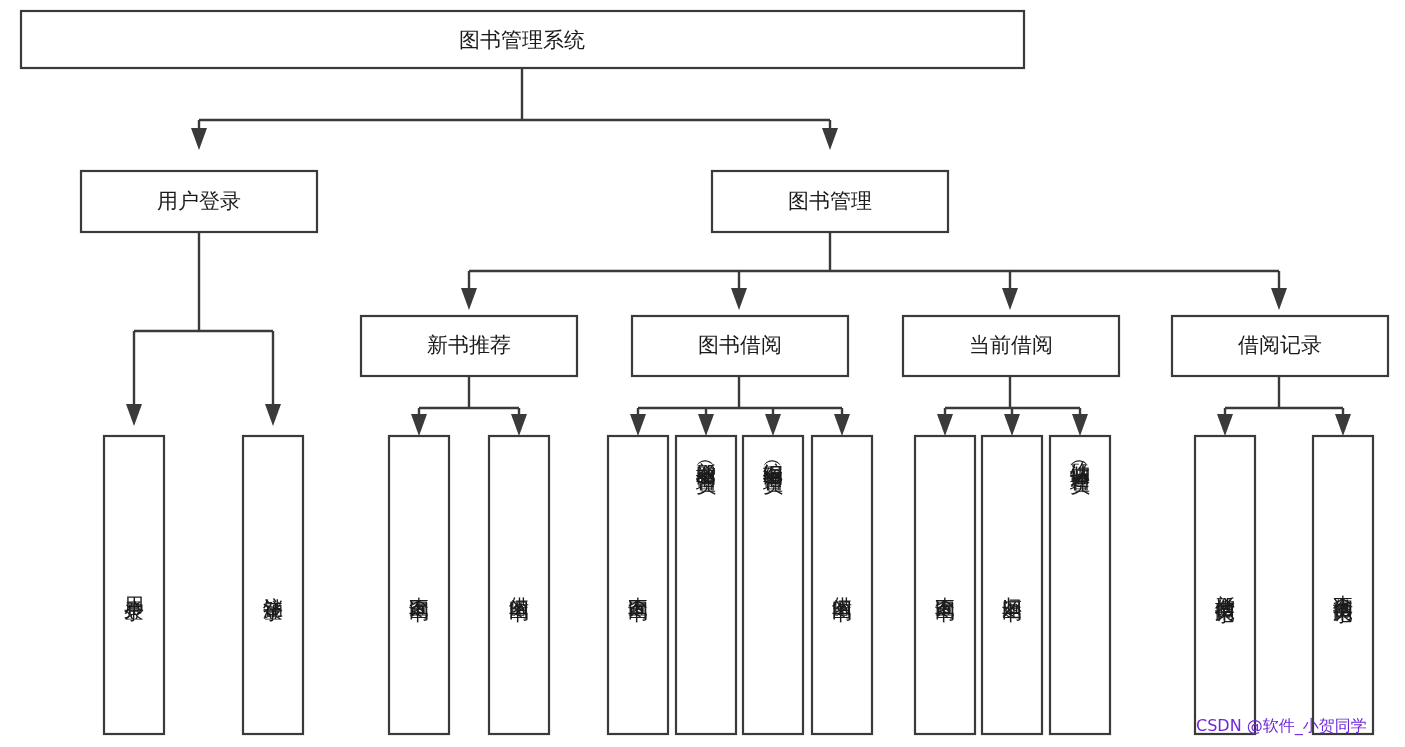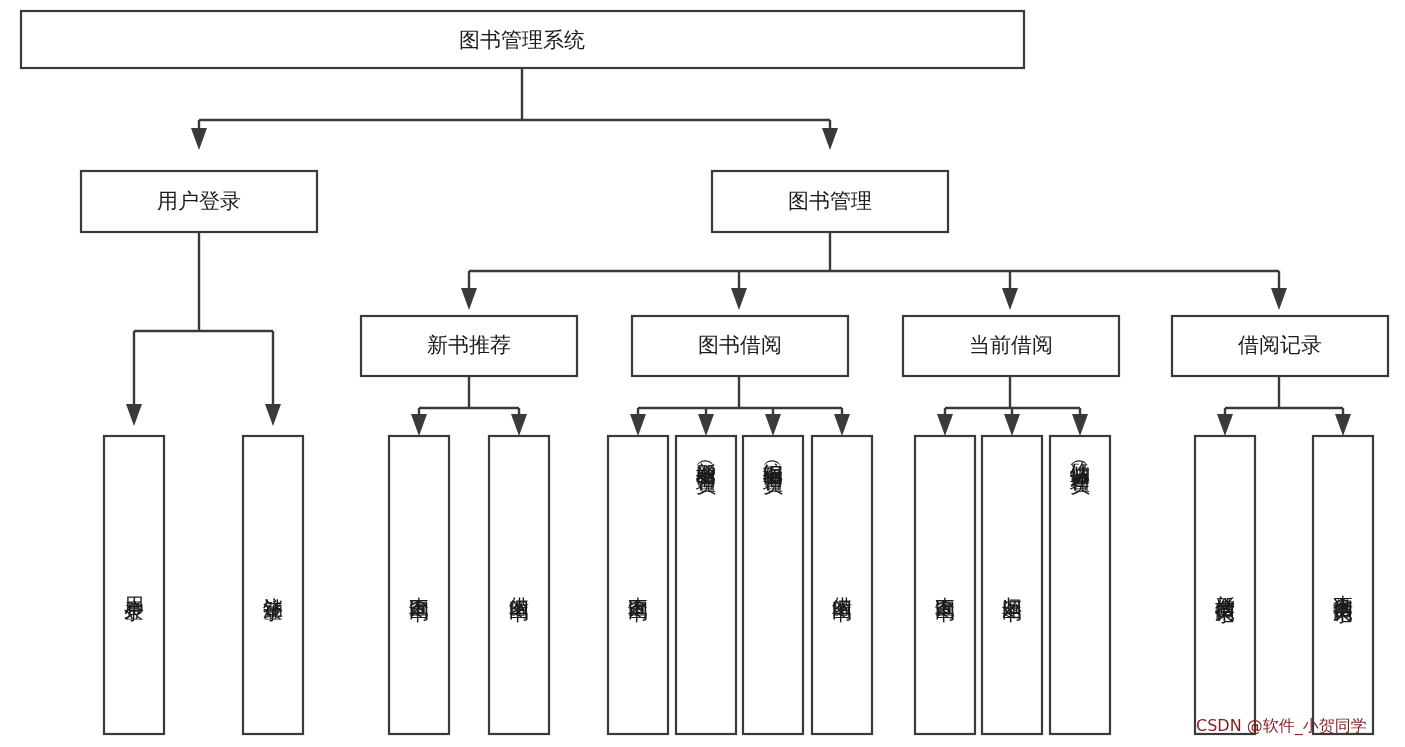--- a/index.html
+++ b/index.html
@@ -60,21 +60,21 @@
     align-items: center;
     justify-content: center;
     text-align: center;
     white-space: nowrap;
     user-select: none;
   }
   .watermark {
     position: absolute;
     font-family: "DejaVu Sans", "Liberation Sans", sans-serif;
     font-size: 16px;
-    color: #7f1d1d;
+    color: #6d28d9;
     white-space: nowrap;
     user-select: none;
   }
 </style>
 </head>
 <body>
 
 <div id="diagram-root">
 
   <svg class="diagram-canvas" viewBox="0 0 1405 747" xmlns="http://www.w3.org/2000/svg">

